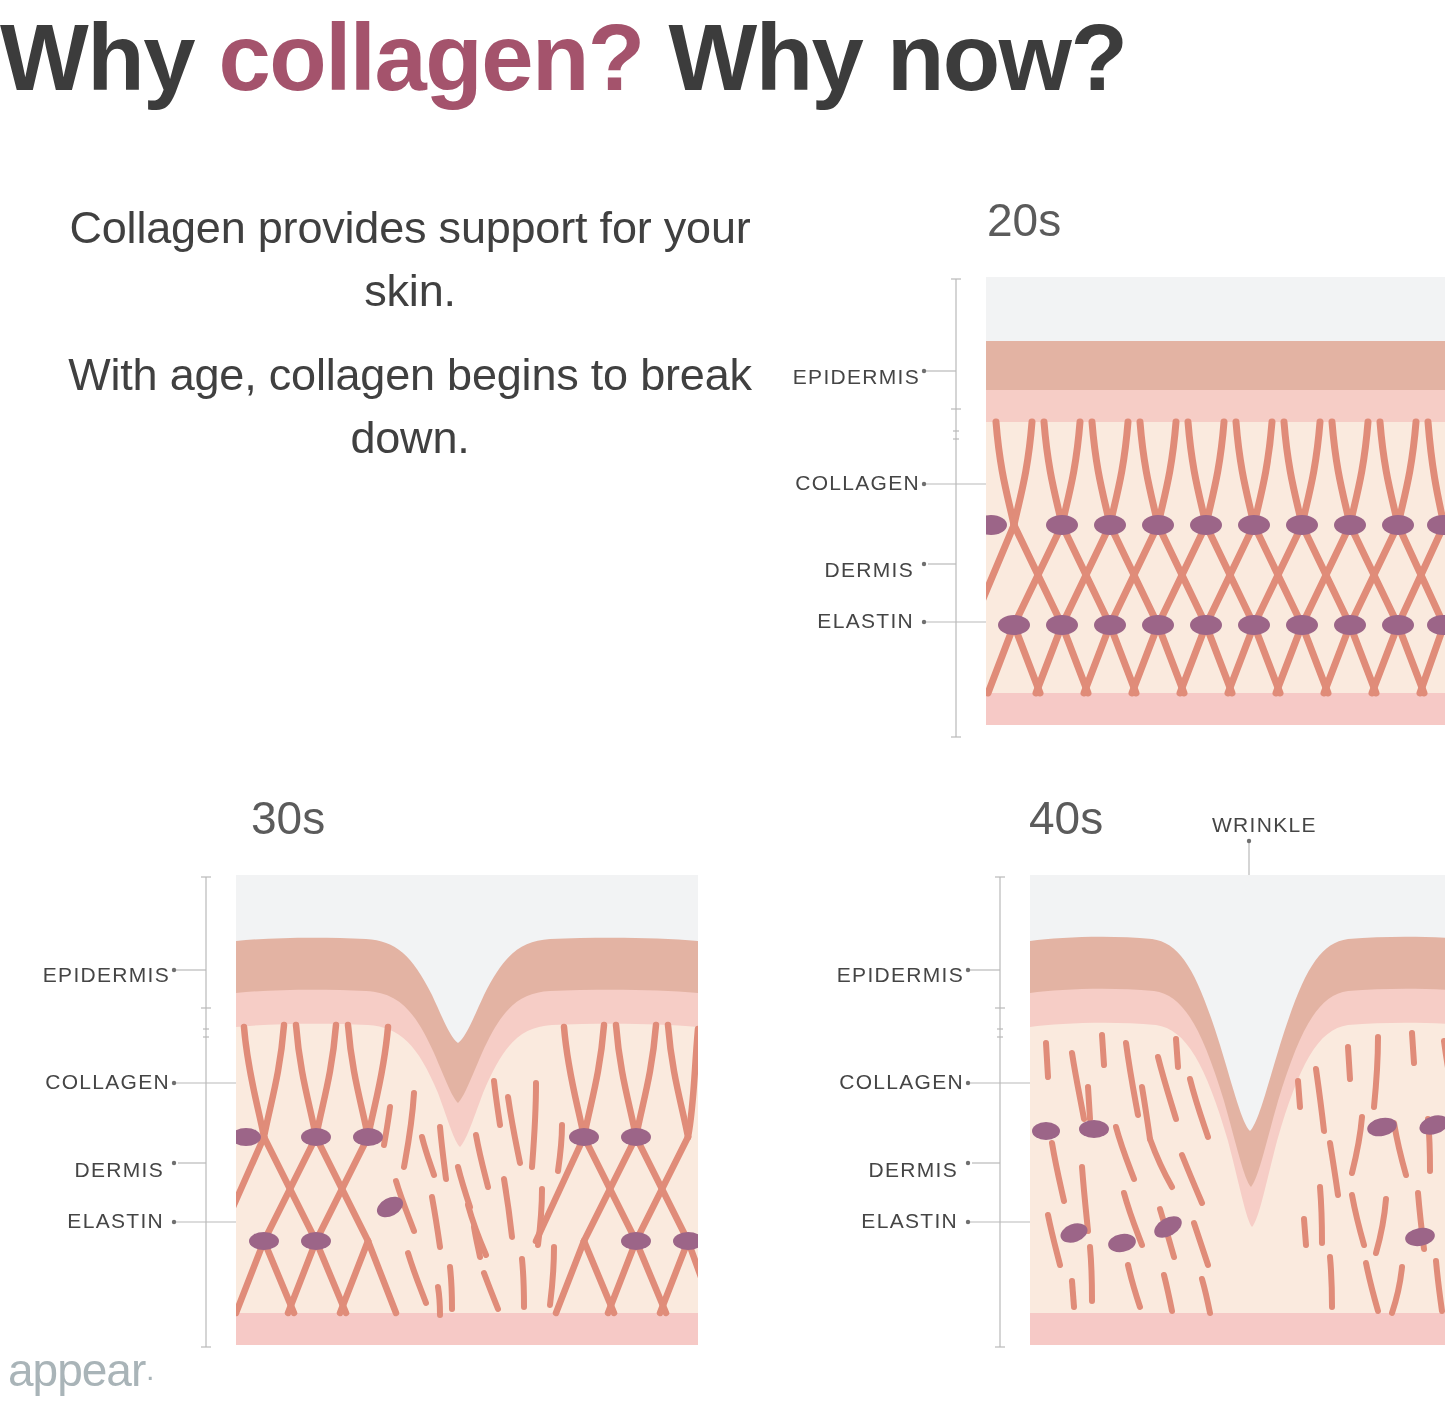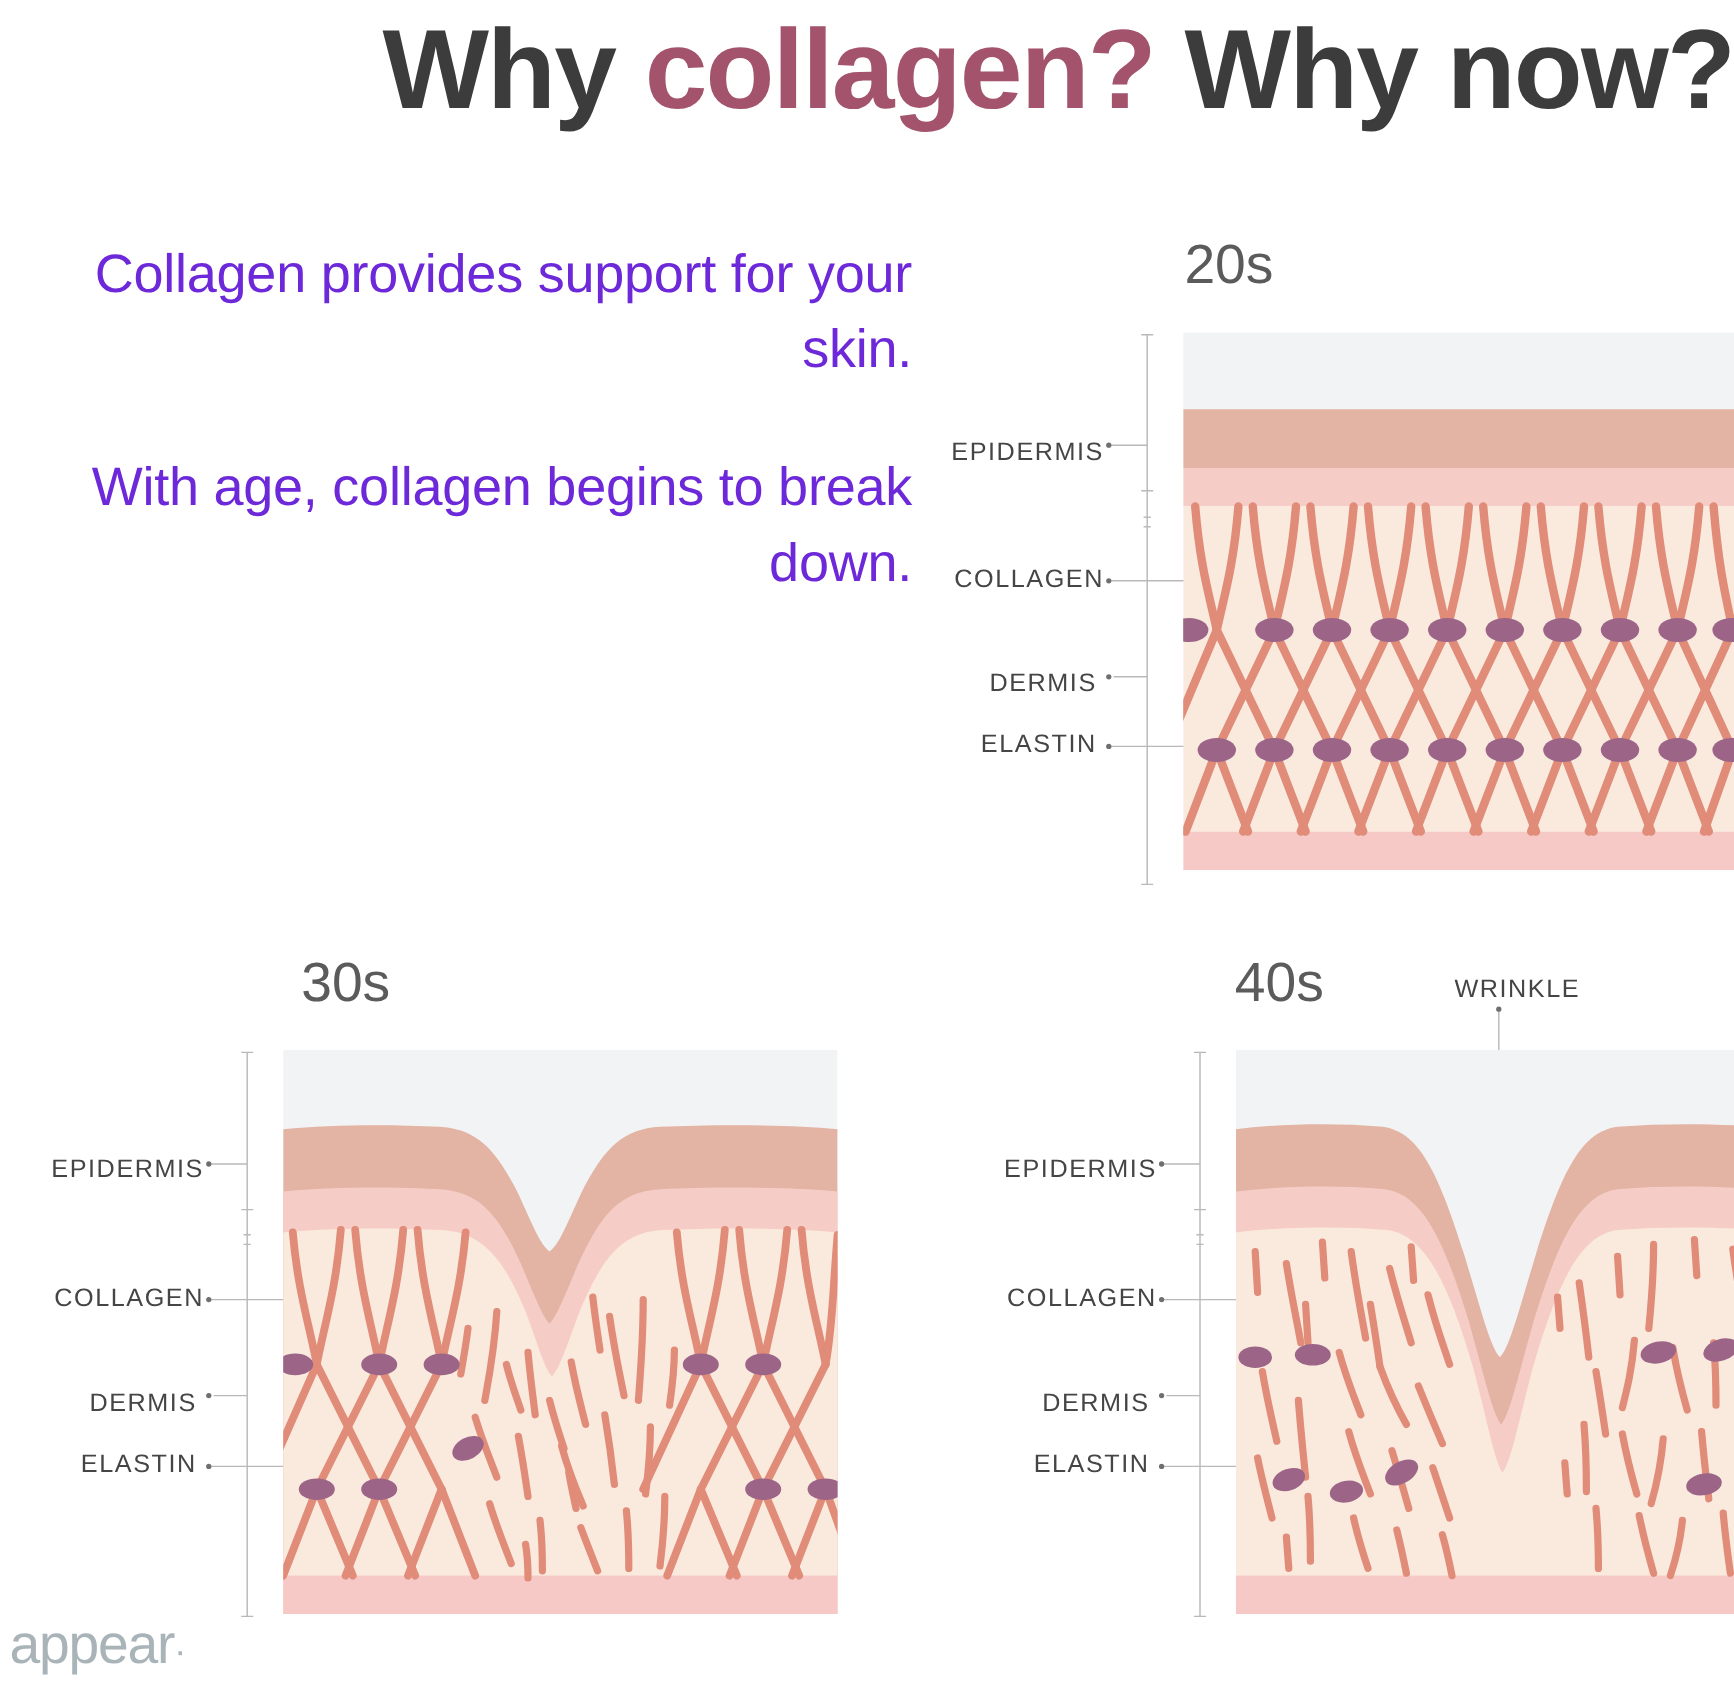--- a/index.html
+++ b/index.html
@@ -8,44 +8,44 @@
     background: #ffffff;
     font-family: "Liberation Sans", sans-serif;
     position: relative;
     overflow: hidden;
   }
 
   
   .title {
     position: absolute;
     top: 4px; left: 0; width: 1445px;
-    text-align: right;
+    text-align: left;
     font-size: 94px;
     font-weight: 700;
     letter-spacing: -1.5px;
     color: #3c3c3c;
     white-space: nowrap;
   }
   .title .accent { color: #a4536c; }
 
   
   .copy {
     position: absolute;
     left: 60px; top: 196px;
     width: 700px;
-    text-align: right;
-    color: #6d28d9;
+    text-align: center;
+    color: #404040;
   }
   .copy p {
     font-size: 45px;
     line-height: 1.40;
     font-weight: 400;
     letter-spacing: -0.2px;
   }
-  .copy p + p { margin-top: 52px; }
+  .copy p + p { margin-top: 21px; }
 
   
   .panel { position: absolute; }
   .panel-title {
     position: absolute;
     font-size: 46px;
     font-weight: 300;
     color: #5b5b5b;
     letter-spacing: 0px;
   }

